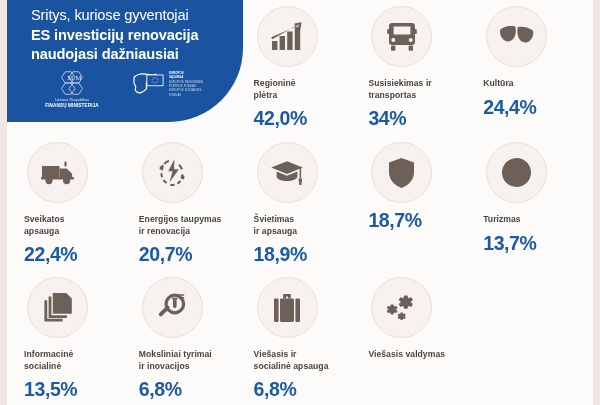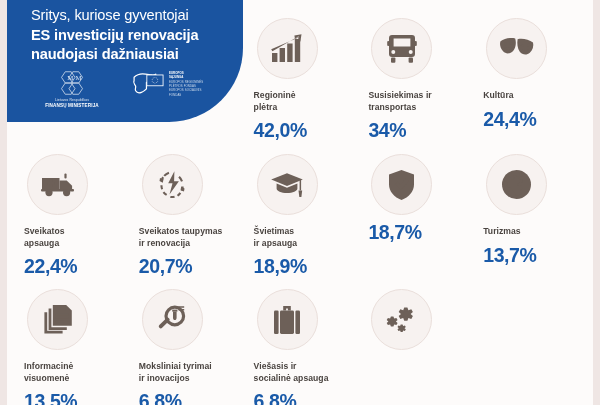--- a/index.html
+++ b/index.html
@@ -71,21 +71,21 @@
   }
   .logo-eu .eutext div.b { color:#ffffff; font-weight:700; }
 
   
   #grid {
     position:absolute;
     left:0; top:0; right:0; bottom:0;
     display:grid;
     grid-template-columns:repeat(5, 1fr);
     grid-template-rows:136px 135px 134px;
-    padding:12px 6px;
+    padding:0 6px;
   }
   .cell {
     position:relative;
     padding-left:11px;
     padding-top:6px;
   }
   .cell.hidden { visibility:hidden; }
 
   .icon-circle {
     width:61px; height:61px;
@@ -211,21 +211,21 @@
             <path d="M11.1 27.8a12.6 12.6 0 0 1-3.5-3.1l1.7-1.2a10.6 10.6 0 0 0 2.9 2.6z"></path>
             <path d="M19.8 29.7a12.6 12.6 0 0 1-4.6 0.3l0.3-2.1a10.6 10.6 0 0 0 3.8-0.2z"></path>
             <path d="M26.2 25.4a12.6 12.6 0 0 1-3 3.2l-1.3-1.7a10.6 10.6 0 0 0 2.5-2.7z"></path>
             <path d="M28.6 18.6a12.6 12.6 0 0 1-0.6 4.4l-2-0.7a10.6 10.6 0 0 0 0.5-3.7z"></path>
             <path d="M24.8 8.1a12.6 12.6 0 0 1 3.2 5l-2 0.7a10.6 10.6 0 0 0-2.7-4.2z"></path>
             <path d="M5.0 10.0l3.5 1.2-0.7 3.6-3.3-1.9z"></path>
             <path d="M29.0 23.4l-3.5-1.2 0.7-3.6 3.3 1.9z"></path>
           </svg>
         </div>
         <div class="cell-label">
-          <span>Sveikatos taupymas</span><br>
+          <span>Energijos taupymas</span><br>
           <span>ir renovacija</span>
         </div>
         <div class="cell-value">20,7%</div>
       </div>
 
       <div class="cell">
         <div class="icon-circle">
           <svg width="34" height="28" viewBox="0 0 34 28">
             <path d="M17 2.2L1.2 8.6 17 15l15.8-6.4z"></path>
             <path d="M6.6 12.4v5.2c0 2.6 4.7 4.5 10.4 4.5s10.4-1.9 10.4-4.5v-5.2L17 16.8z"></path>
@@ -270,21 +270,21 @@
             <path d="M22.4 1.6v5.4h5.4" fill="#f7f2f0"></path>
             <path d="M5.6 4.6h2.8v18.6h15.4v2.8H5.6z"></path>
             <path d="M1.4 8.2h2.8v18.6h15.4v2.8H1.4z"></path>
             <rect x="12.6" y="9.4" width="12.6" height="1.9" fill="#f7f2f0"></rect>
             <rect x="12.6" y="13" width="12.6" height="1.9" fill="#f7f2f0"></rect>
             <rect x="12.6" y="16.6" width="8.4" height="1.9" fill="#f7f2f0"></rect>
           </svg>
         </div>
         <div class="cell-label">
           <span>Informacinė</span><br>
-          <span>visuomenė</span>
+          <span>socialinė</span>
         </div>
         <div class="cell-value">13,5%</div>
       </div>
 
       <div class="cell">
         <div class="icon-circle">
           <svg width="32" height="32" viewBox="0 0 32 32">
             <path d="M18.8 1.6a10.4 10.4 0 1 0 0 20.8 10.4 10.4 0 0 0 0-20.8zm0 3.2a7.2 7.2 0 1 1 0 14.4 7.2 7.2 0 0 1 0-14.4z"></path>
             <rect x="2.0" y="22.4" width="13.6" height="3.9" rx="1.9" transform="rotate(-45 2 22.4)"></rect>
             <path d="M17.0 7.6h3.6v6.1c0 1.4-0.8 2.4-1.8 2.4s-1.8-1-1.8-2.4z"></path>
@@ -319,20 +319,23 @@
       <div class="cell">
         <div class="icon-circle">
           <svg width="34" height="30" viewBox="0 0 34 30">
             <path d="M22.4 2.4l1.0 2.8 2.9-0.9 1.6 2.8-2.3 2 2.3 2-1.6 2.8-2.9-0.9-1.0 2.8h-3.2l-1.0-2.8-2.9 0.9-1.6-2.8 2.3-2-2.3-2 1.6-2.8 2.9 0.9 1.0-2.8z"></path>
             <circle cx="20.8" cy="9.1" r="2.7" fill="#f7f2f0"></circle>
             <path d="M8.4 11.4l0.8 2.1 2.2-0.6 1.2 2.1-1.7 1.5 1.7 1.5-1.2 2.1-2.2-0.6-0.8 2.1H5.9l-0.8-2.1-2.2 0.6-1.2-2.1 1.7-1.5-1.7-1.5 1.2-2.1 2.2 0.6 0.8-2.1z"></path>
             <circle cx="7.15" cy="16.5" r="2.0" fill="#f7f2f0"></circle>
             <path d="M17.6 19.4l0.6 1.6 1.7-0.5 0.9 1.6-1.3 1.1 1.3 1.1-0.9 1.6-1.7-0.5-0.6 1.6h-1.9l-0.6-1.6-1.7 0.5-0.9-1.6 1.3-1.1-1.3-1.1 0.9-1.6 1.7 0.5 0.6-1.6z"></path>
             <circle cx="16.65" cy="23.2" r="1.5" fill="#f7f2f0"></circle>
           </svg>
+        </div>
+        <div class="cell-label">
+          <span>Viešasis valdymas</span>
         </div>
       </div>
 
     </div>
 
     <div id="header-panel">
       <div id="header-title">
         <span class="l1">Sritys, kuriose gyventojai</span>
         <span class="l2">ES investicijų renovacija</span>
         <span class="l3">naudojasi dažniausiai</span>

